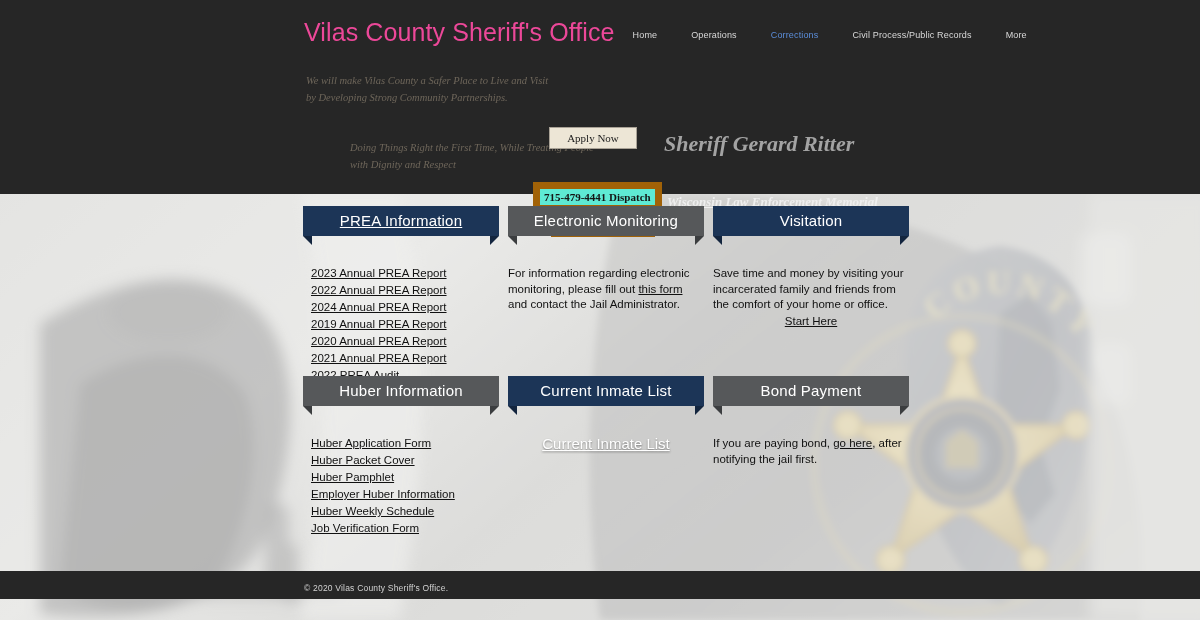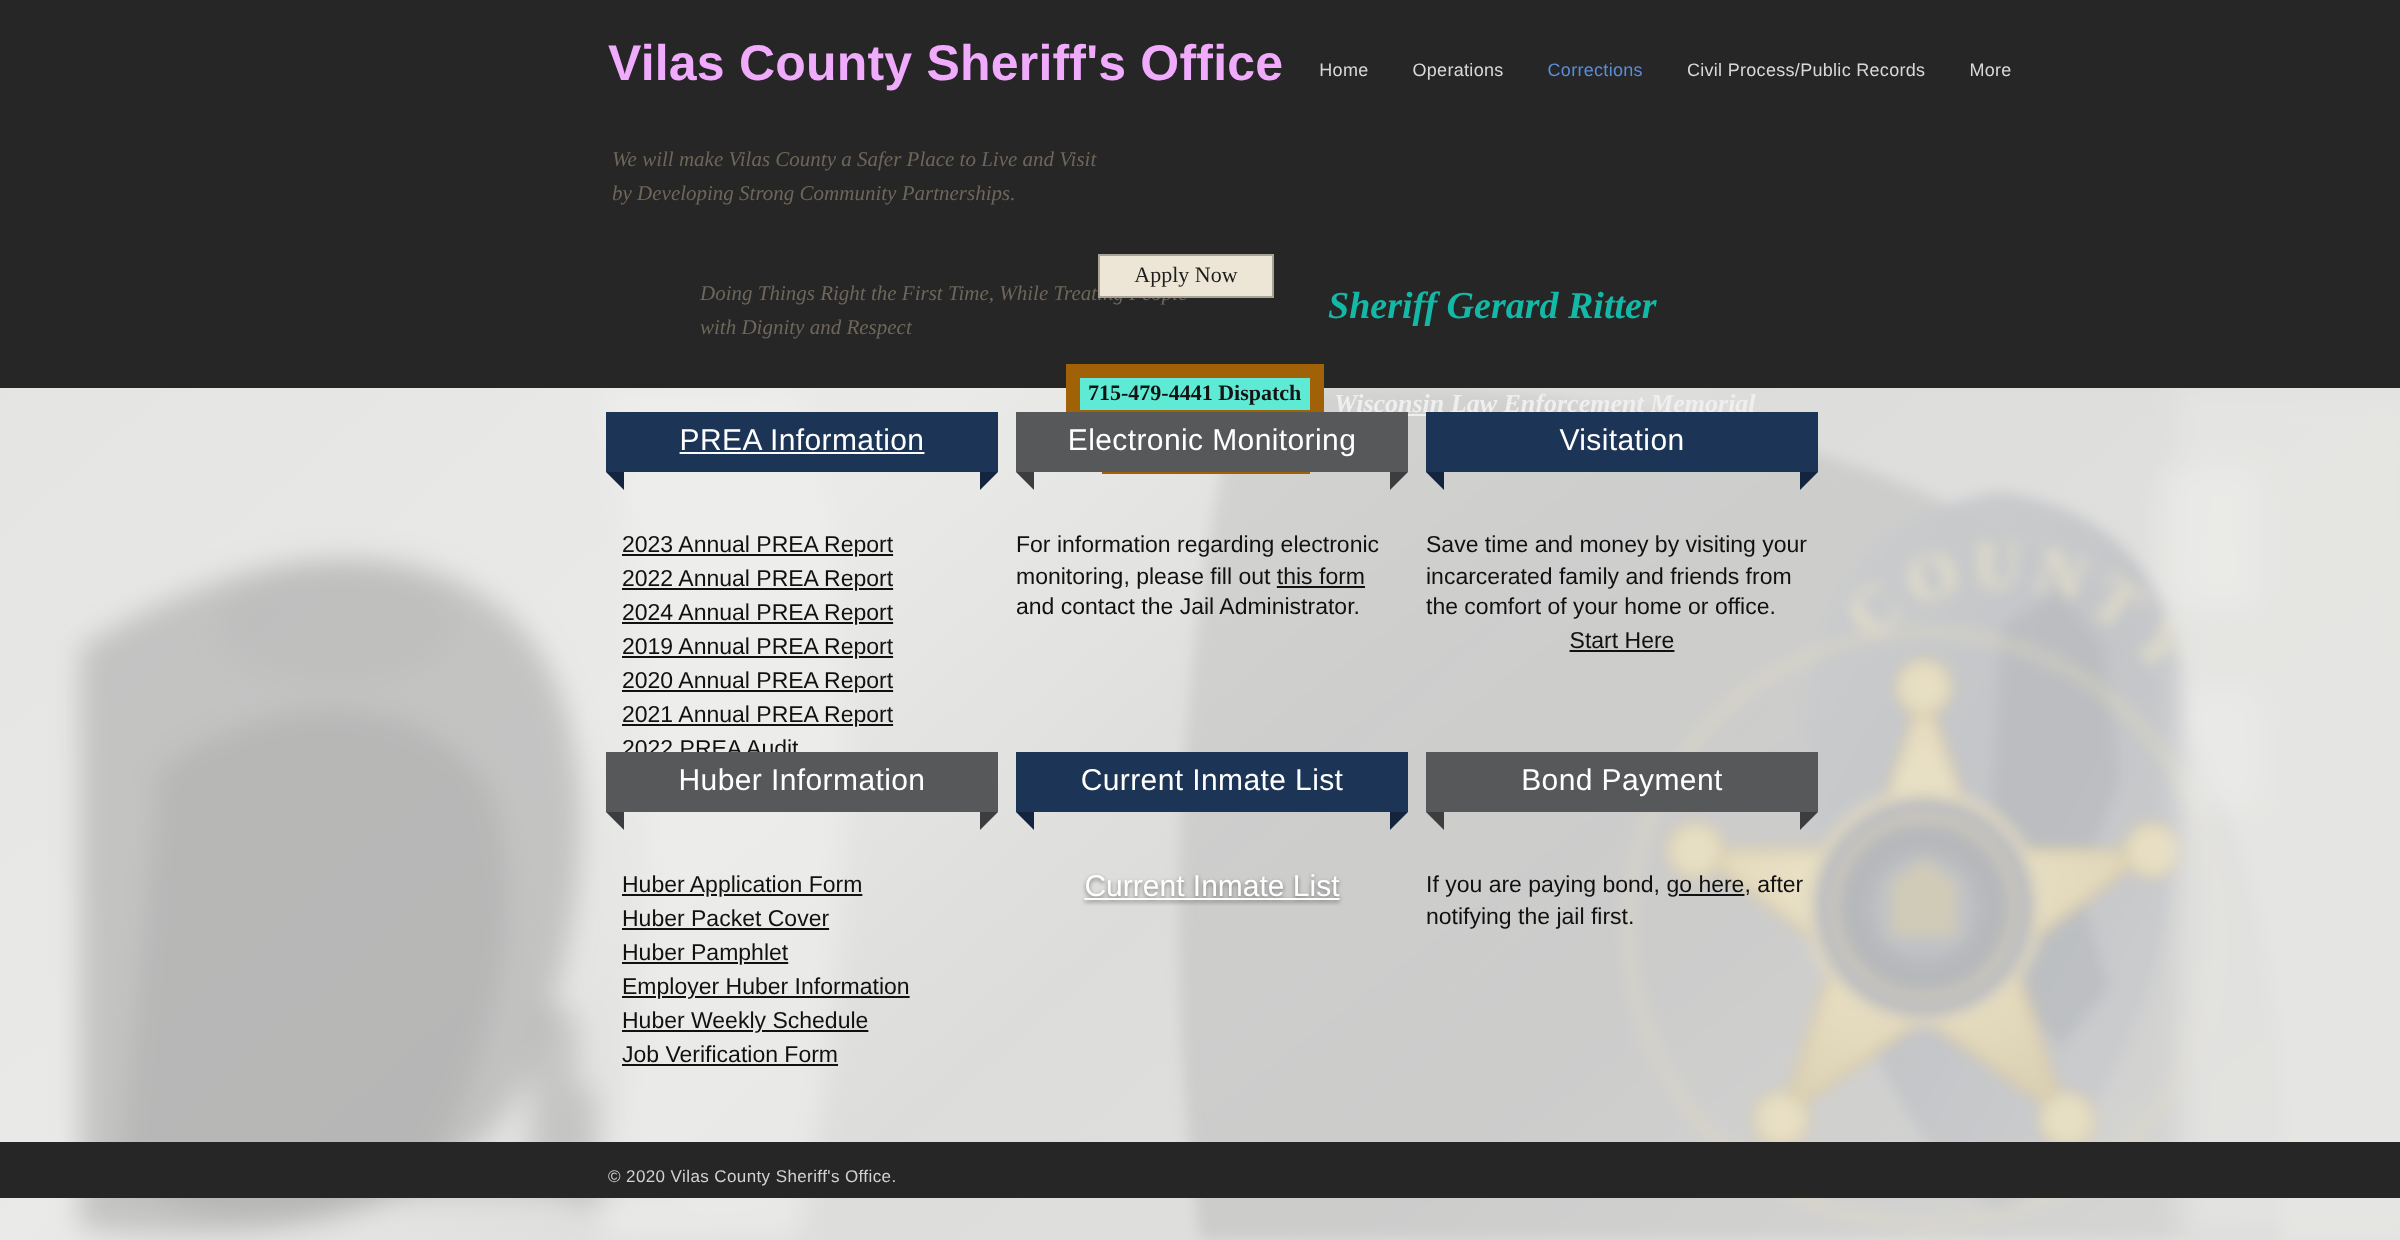--- a/index.html
+++ b/index.html
@@ -33,31 +33,31 @@
   
   .header-row {
     position: absolute;
     left: 304px; top: 10px;
     width: 600px;
     height: 44px;
     display: flex;
     align-items: center;
   }
   .site-title {
-    color: #f0abfc;
+    color: #ec4899;
     font-size: 25px;
-    font-weight: 700;
+    font-weight: 400;
     letter-spacing: .1px;
     white-space: nowrap;
   }
   .nav {
     display: flex;
     align-items: center;
     margin-left: 18px;
-    gap: 22px;
+    gap: 34px;
     padding-top: 6px;
   }
   .nav-item {
     color: #d9d9d9;
     font-size: 9px;
     white-space: nowrap;
     cursor: pointer;
     letter-spacing: .15px;
   }
   .nav-item.active { color: #5b8dd9; }
@@ -106,27 +106,26 @@
     padding: 1px 4px;
     border: 7px solid #a16207;
     white-space: nowrap;
   }
   .phone-dispatch { left: 533px; top: 126px; }
   .phone-jail     { left: 551px; top: 151px; }
 
   .sheriff-name {
     position: absolute;
     left: 664px; top: 75px;
-    color: #14b8a6;
+    color: #a3a3a3;
     font-family: "Liberation Serif", serif;
     font-weight: bold;
     font-style: italic;
-    font-size: 19px;
-    white-space: nowrap;
-    margin-top: 12px;
+    font-size: 22px;
+    white-space: nowrap;
   }
   .memorial-link {
     position: absolute;
     left: 667px; top: 138px;
     color: #efefef;
     font-family: "Liberation Serif", serif;
     font-weight: bold;
     font-style: italic;
     font-size: 13px;
     text-decoration: underline;

